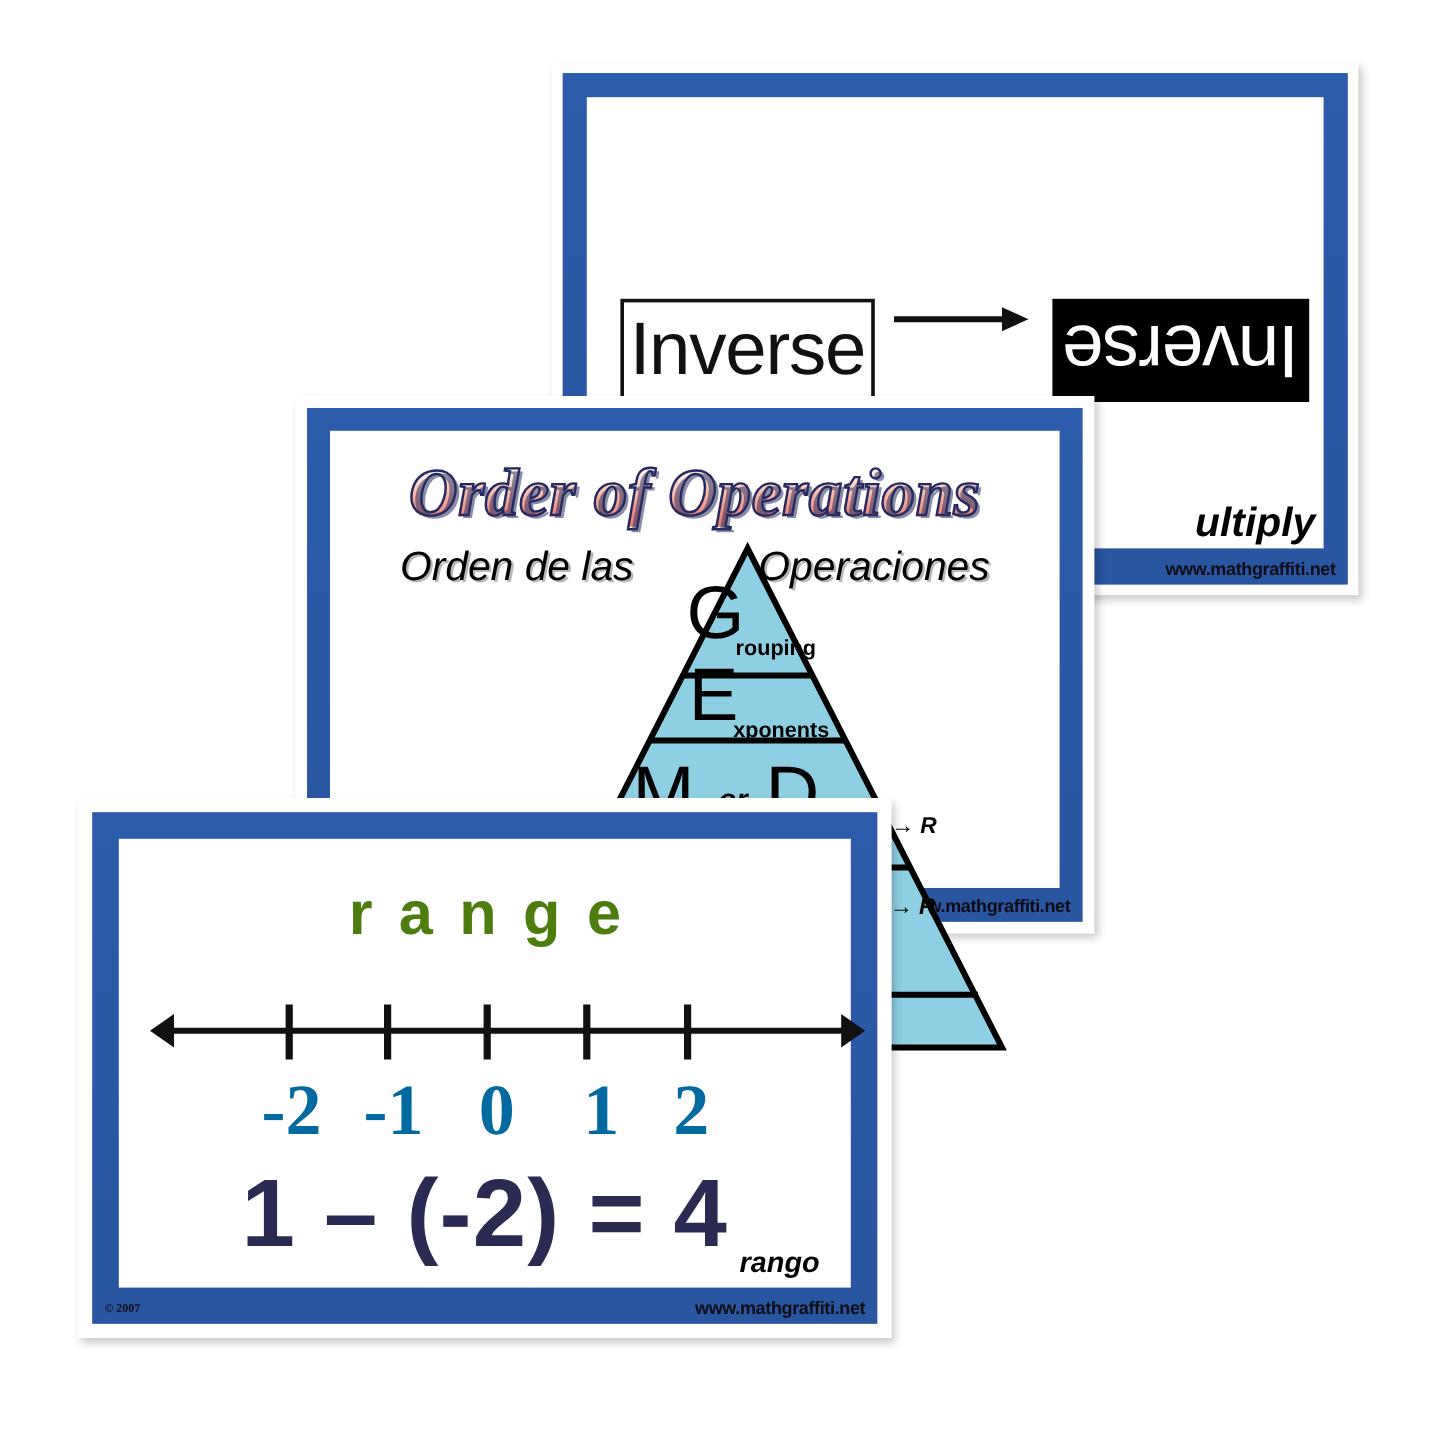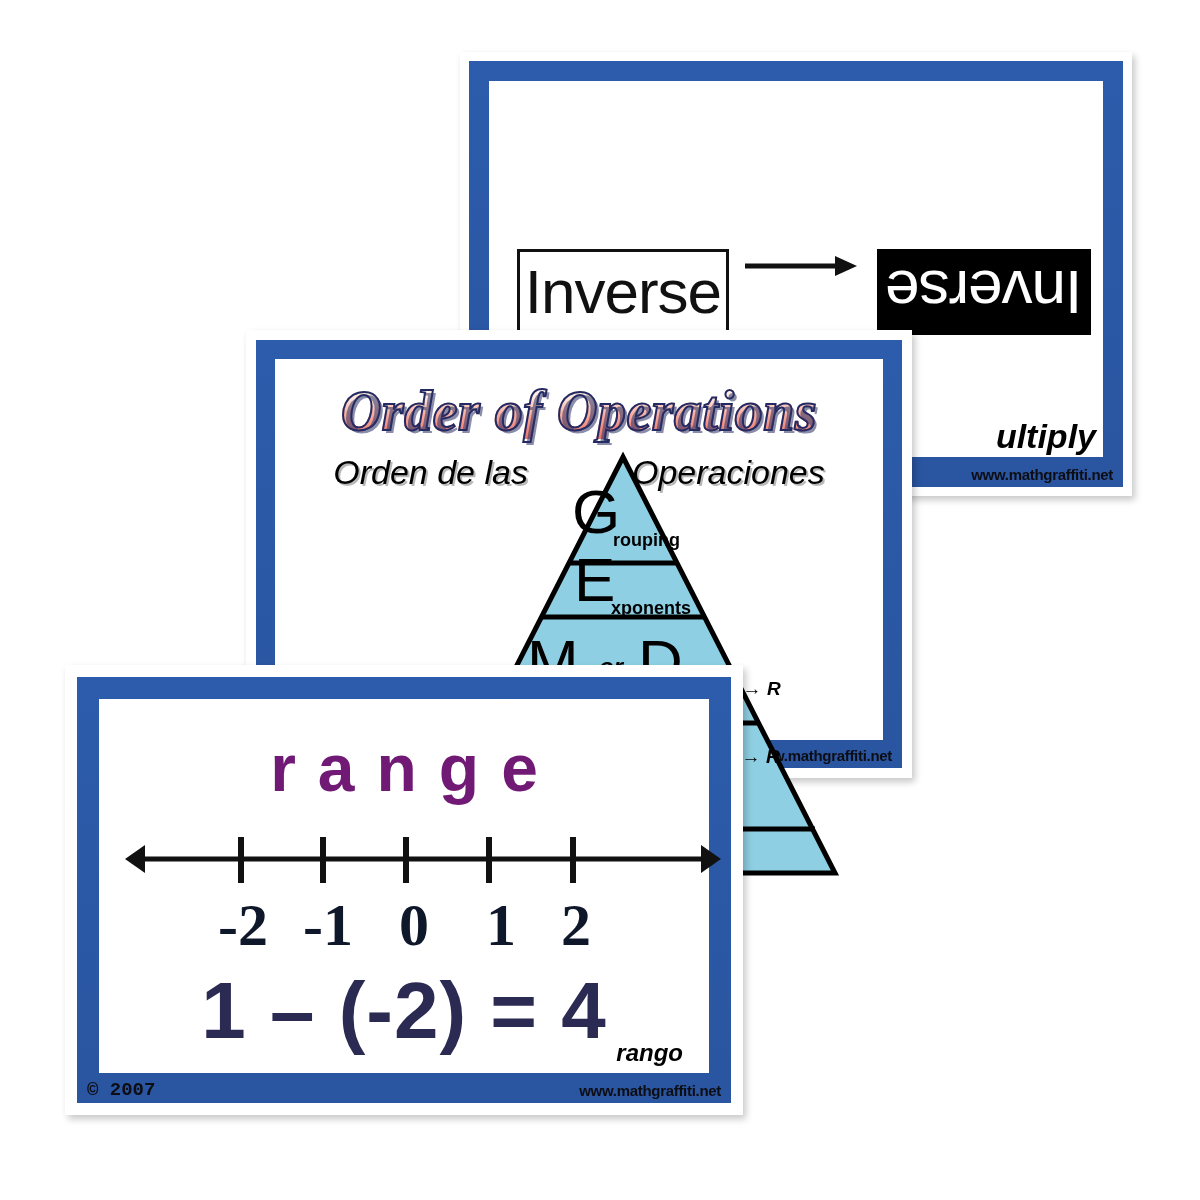--- a/index.html
+++ b/index.html
@@ -49,23 +49,23 @@
   }
   .sitename {
     font-family: "Liberation Sans", sans-serif;
     font-weight: bold;
     font-size: 15px;
     color: #0d0d14;
     letter-spacing: -0.3px;
     white-space: nowrap;
   }
   .copyright {
-    font-family: Liberation Mono, monospace;
-    font-weight: bold;
-    font-size: 19px;
+    font-family: Liberation Serif, serif;
+    font-weight: bold;
+    font-size: 10px;
     color: #0d0d14;
     white-space: nowrap;
   }
   .spanish-word {
     position: absolute;
     font-family: "Liberation Sans", sans-serif;
     font-style: italic;
     font-weight: bold;
     color: #000000;
     white-space: nowrap;
@@ -246,43 +246,43 @@
   #card-range .card-face {
     left: 22px; top: 22px; right: 22px; bottom: 30px;
   }
   .range-word {
     position: absolute;
     left: 0; right: 0;
     top: 36px;
     text-align: center;
     font-family: "Liberation Sans", sans-serif;
     font-weight: bold;
-    font-size: 66px;
-    line-height: 1;
-    color: #701a75;
+    font-size: 51px;
+    line-height: 1;
+    color: #4d7c0f;
     letter-spacing: 22px;
     text-indent: 22px;
   }
   .numline {
     position: absolute;
     left: 24px;
     right: 24px;
     top: 134px;
     height: 60px;
   }
   .range-nums {
     position: absolute;
     left: 0; right: 0;
     top: 196px;
     text-align: center;
     font-family: "Liberation Serif", serif;
     font-weight: bold;
     font-size: 60px;
     line-height: 1;
-    color: #0f172a;
+    color: #0369a1;
   }
   .range-nums span { display: inline-block; }
   .range-eq {
     position: absolute;
     left: 0; right: 0;
     top: 272px;
     text-align: center;
     font-family: "Liberation Sans", sans-serif;
     font-weight: bold;
     font-size: 80px;

